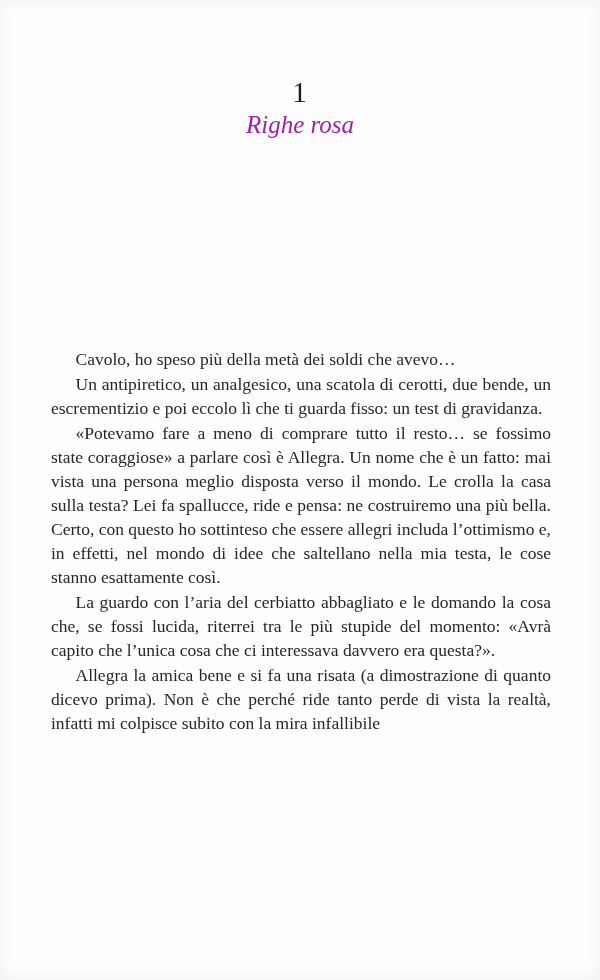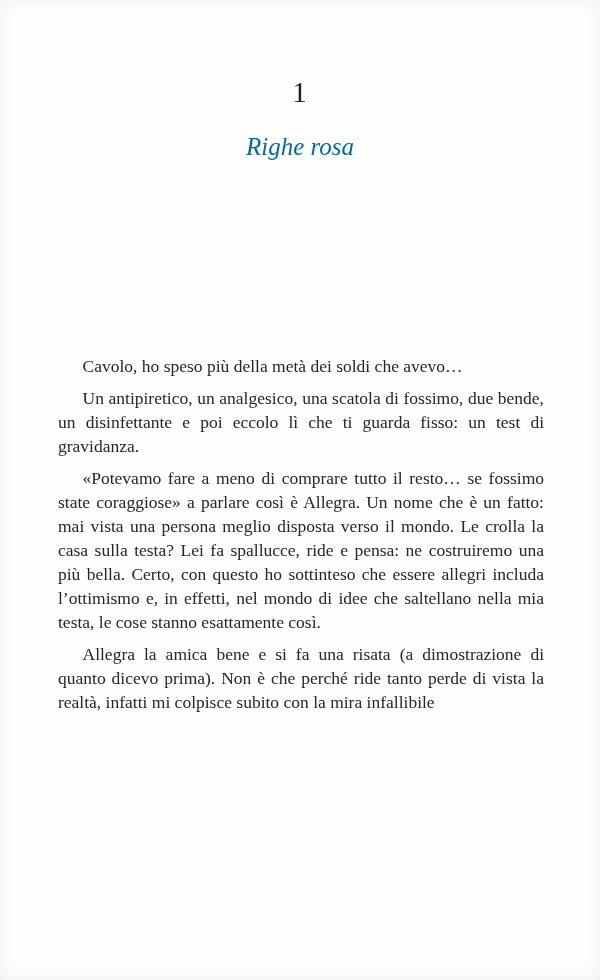--- a/index.html
+++ b/index.html
@@ -25,39 +25,39 @@
     right: 0;
     text-align: center;
   }
   .chapter-number {
     font-size: 29px;
     font-weight: 400;
     letter-spacing: 1px;
     color: #1e1e1e;
   }
   .chapter-title {
-    margin-top: 24px;
+    margin-top: 2px;
     font-size: 25px;
     font-style: italic;
-    color: #0369a1;
+    color: #a21caf;
   }
   .body-text {
     position: absolute;
     top: 346px;
     left: 50px;
     width: 502px;
     font-size: 17.5px;
     line-height: 24px;
     text-align: justify;
     color: #262626;
     hyphens: auto;
     -webkit-hyphens: auto;
   }
   .body-text p {
-    margin: 8px;
+    margin: 1px;
     text-indent: 1.4em;
   }
   .page-number {
     position: absolute;
     bottom: 30px;
     left: 0;
     right: 0;
     text-align: center;
     font-size: 16.5px;
     color: #2a2a2a;
@@ -68,19 +68,20 @@
 
 <div class="page">
 
   <div class="chapter-head">
     <div class="chapter-number">1</div>
     <div class="chapter-title">Righe rosa</div>
   </div>
 
   <div class="body-text">
     <p>Cavolo, ho speso più della metà dei soldi che avevo…</p>
-    <p>Un antipiretico, un analgesico, una scatola di fossimo, due bende, un disinfettante e poi eccolo lì che ti guarda fisso: un test di gravidanza.</p>
+    <p>Un antipiretico, un analgesico, una scatola di cerotti, due bende, un escrementizio e poi eccolo lì che ti guarda fisso: un test di gravidanza.</p>
     <p>«Potevamo fare a meno di comprare tutto il resto… se fossimo state coraggiose» a parlare così è Allegra. Un nome che è un fatto: mai vista una persona meglio disposta verso il mondo. Le crolla la casa sulla testa? Lei fa spallucce, ride e pensa: ne costruiremo una più bella. Certo, con questo ho sottinteso che essere allegri includa l’ottimismo e, in effetti, nel mondo di idee che saltellano nella mia testa, le cose stanno esattamente così.</p>
+    <p>La guardo con l’aria del cerbiatto abbagliato e le domando la cosa che, se fossi lucida, riterrei tra le più stupide del momento: «Avrà capito che l’unica cosa che ci interessava davvero era questa?».</p>
     <p>Allegra la amica bene e si fa una risata (a dimostrazione di quanto dicevo prima). Non è che perché ride tanto perde di vista la realtà, infatti mi colpisce subito con la mira infallibile</p>
   </div>
 
 
 </div>
 
 </body></html>

